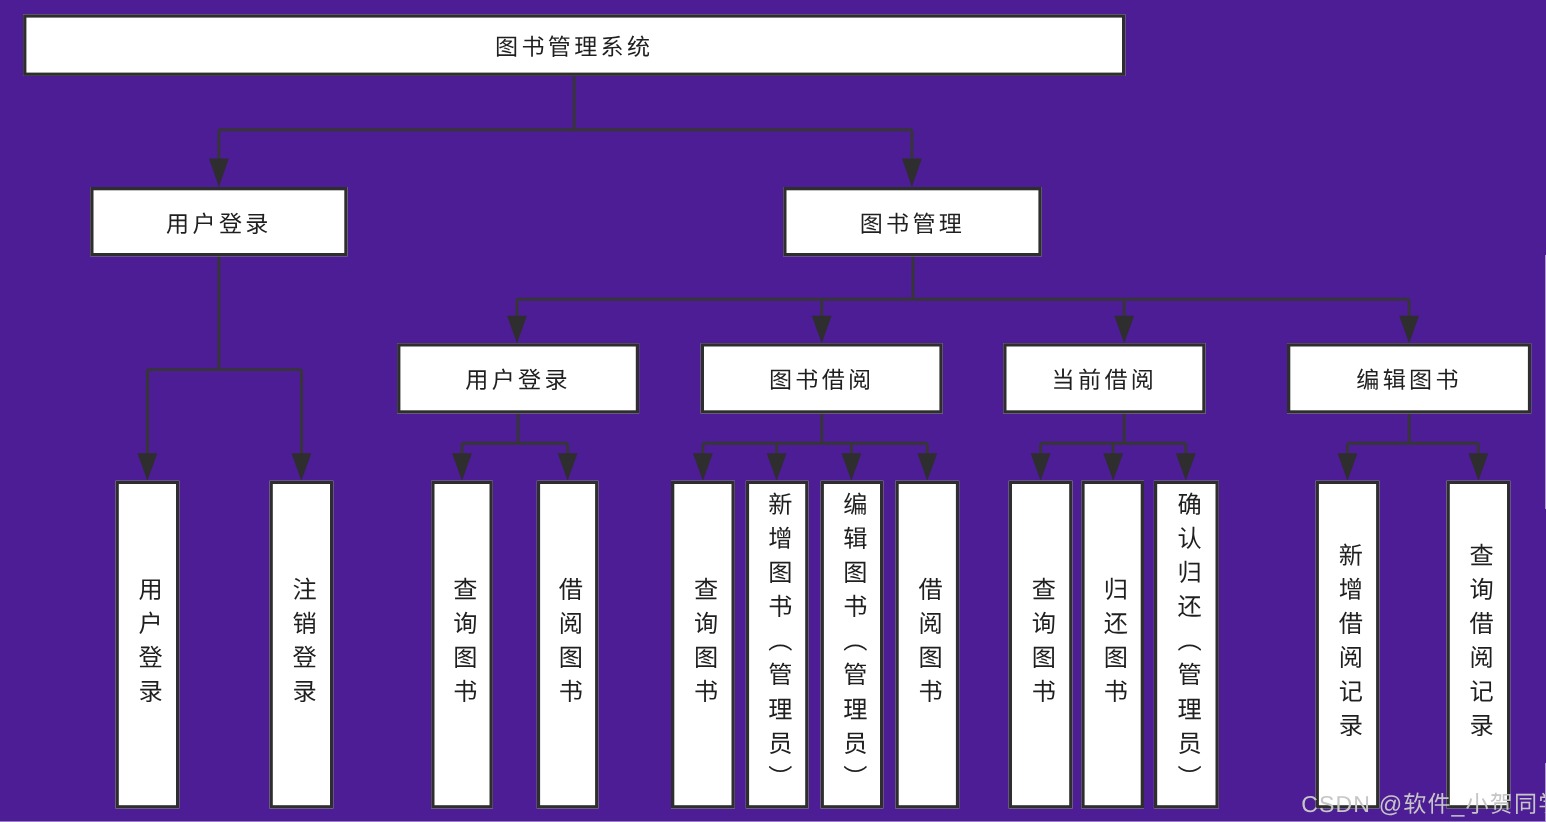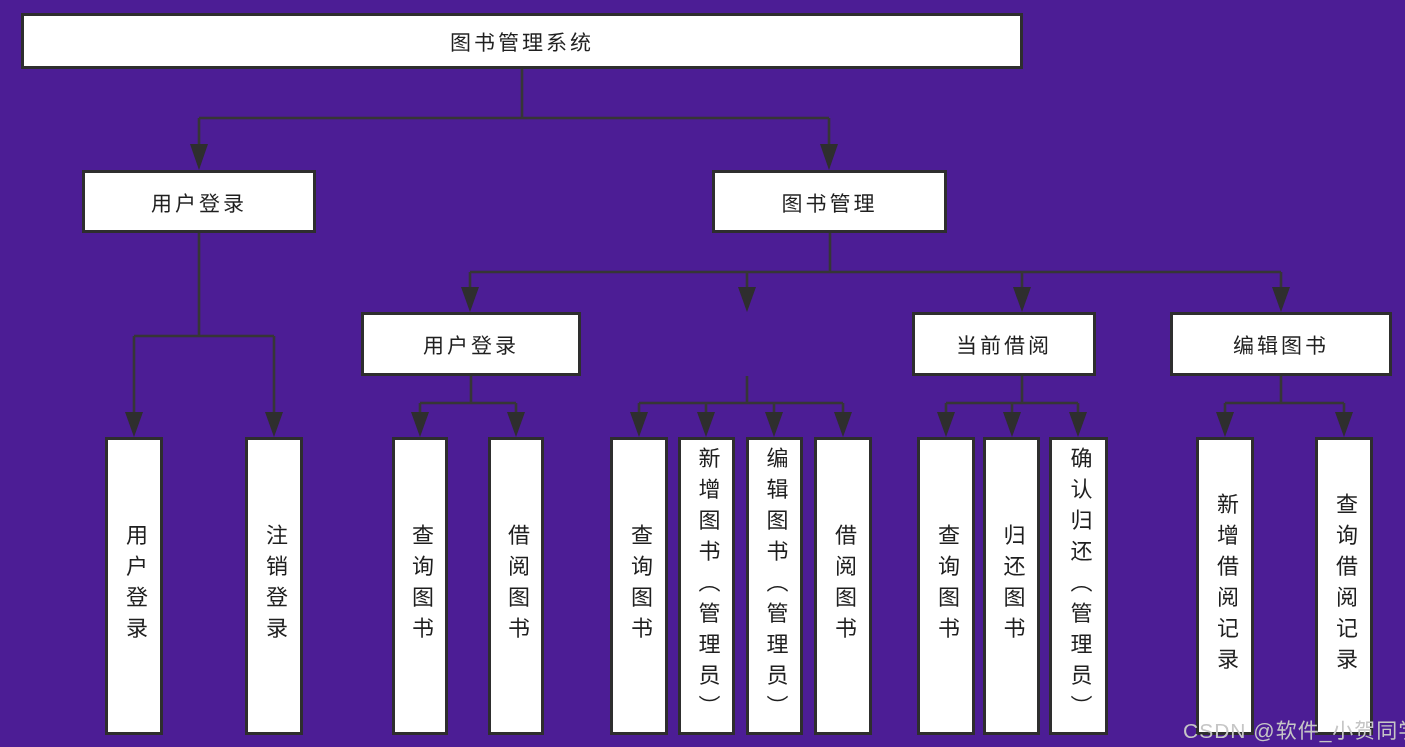--- a/index.html
+++ b/index.html
@@ -107,20 +107,23 @@
   <div class="node" style="left:82px; top:170px; width:234px; height:63px;">
     <span class="htext">用户登录</span>
   </div>
   <div class="node" style="left:712px; top:170px; width:235px; height:63px;font-family:Liberation Serif, serif;">
     <span class="htext">图书管理</span>
   </div>
 
   <div class="node" style="left:361px; top:312px; width:220px; height:64px;">
     <span class="htext">用户登录</span>
   </div>
+  <div class="node" style="left:637px; top:312px; width:220px; height:64px;">
+    <span class="htext">图书借阅</span>
+  </div>
   <div class="node" style="left:912px; top:312px; width:184px; height:64px;font-family:Liberation Mono, monospace;">
     <span class="htext">当前借阅</span>
   </div>
   <div class="node" style="left:1170px; top:312px; width:222px; height:64px;">
     <span class="htext">编辑图书</span>
   </div>
 
   <div class="node" style="left:105px; top:437px; width:58px; height:298px;">
     <span class="vtext">用户登录</span>
   </div>

